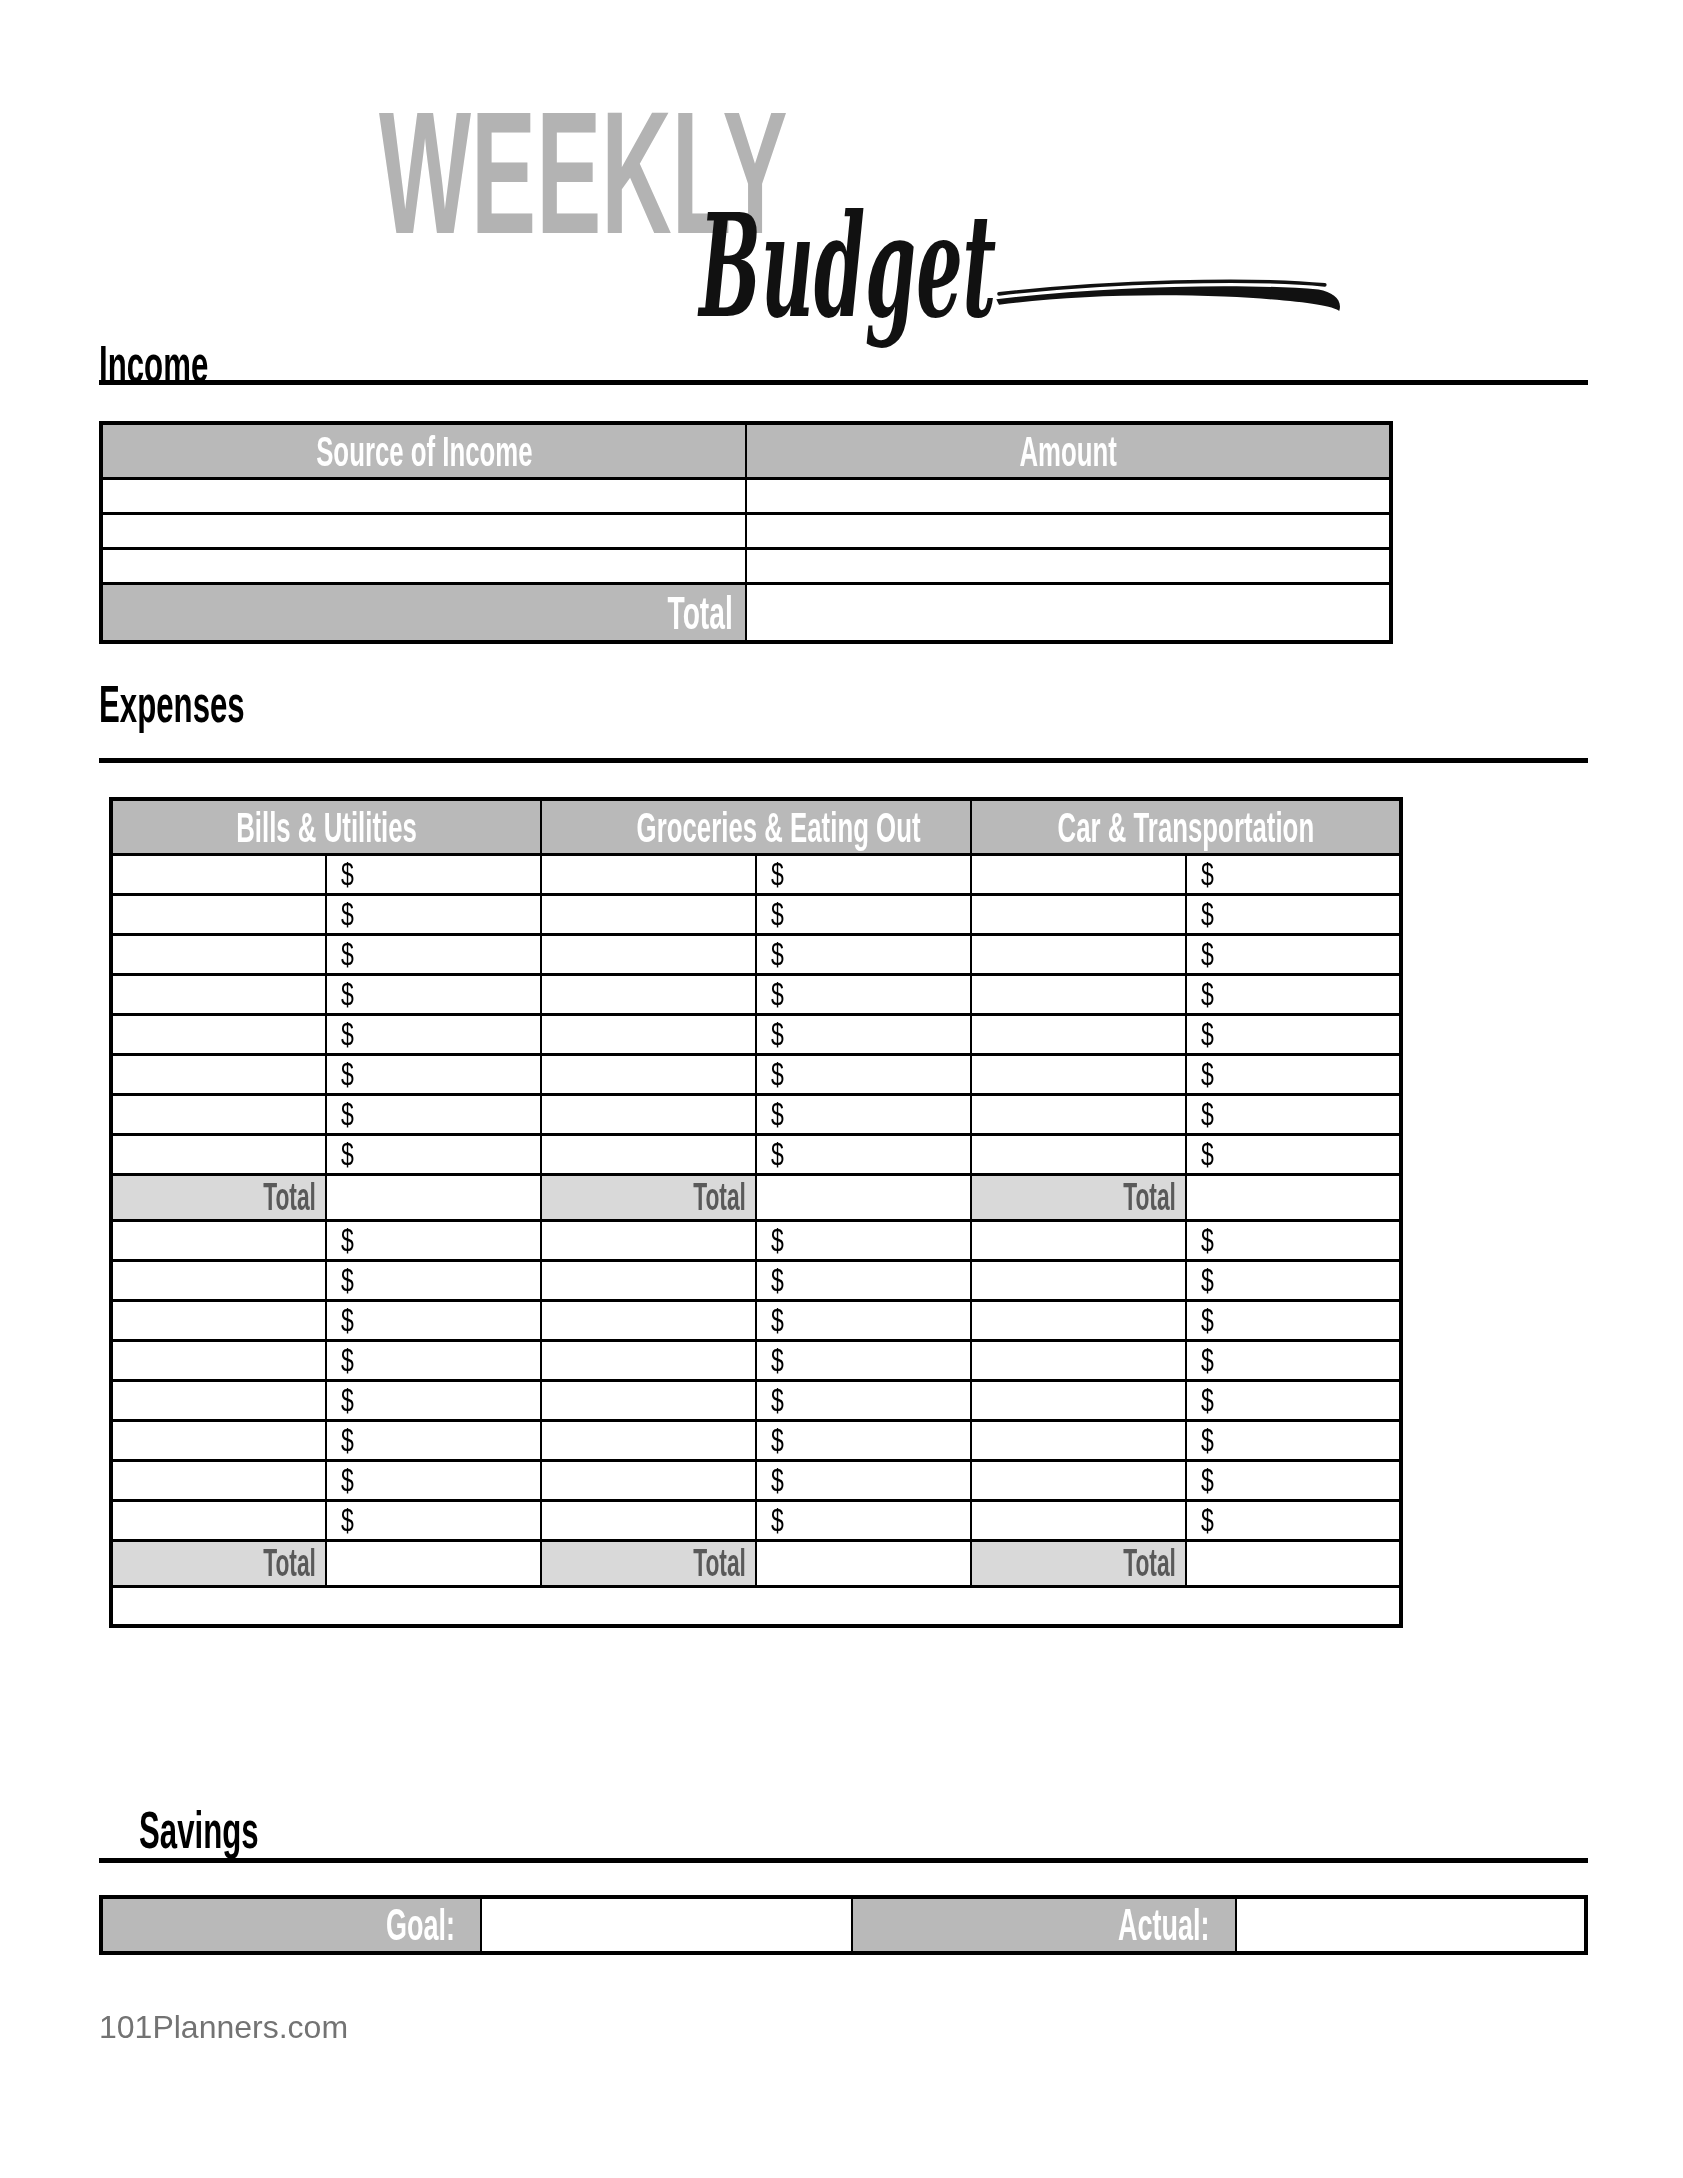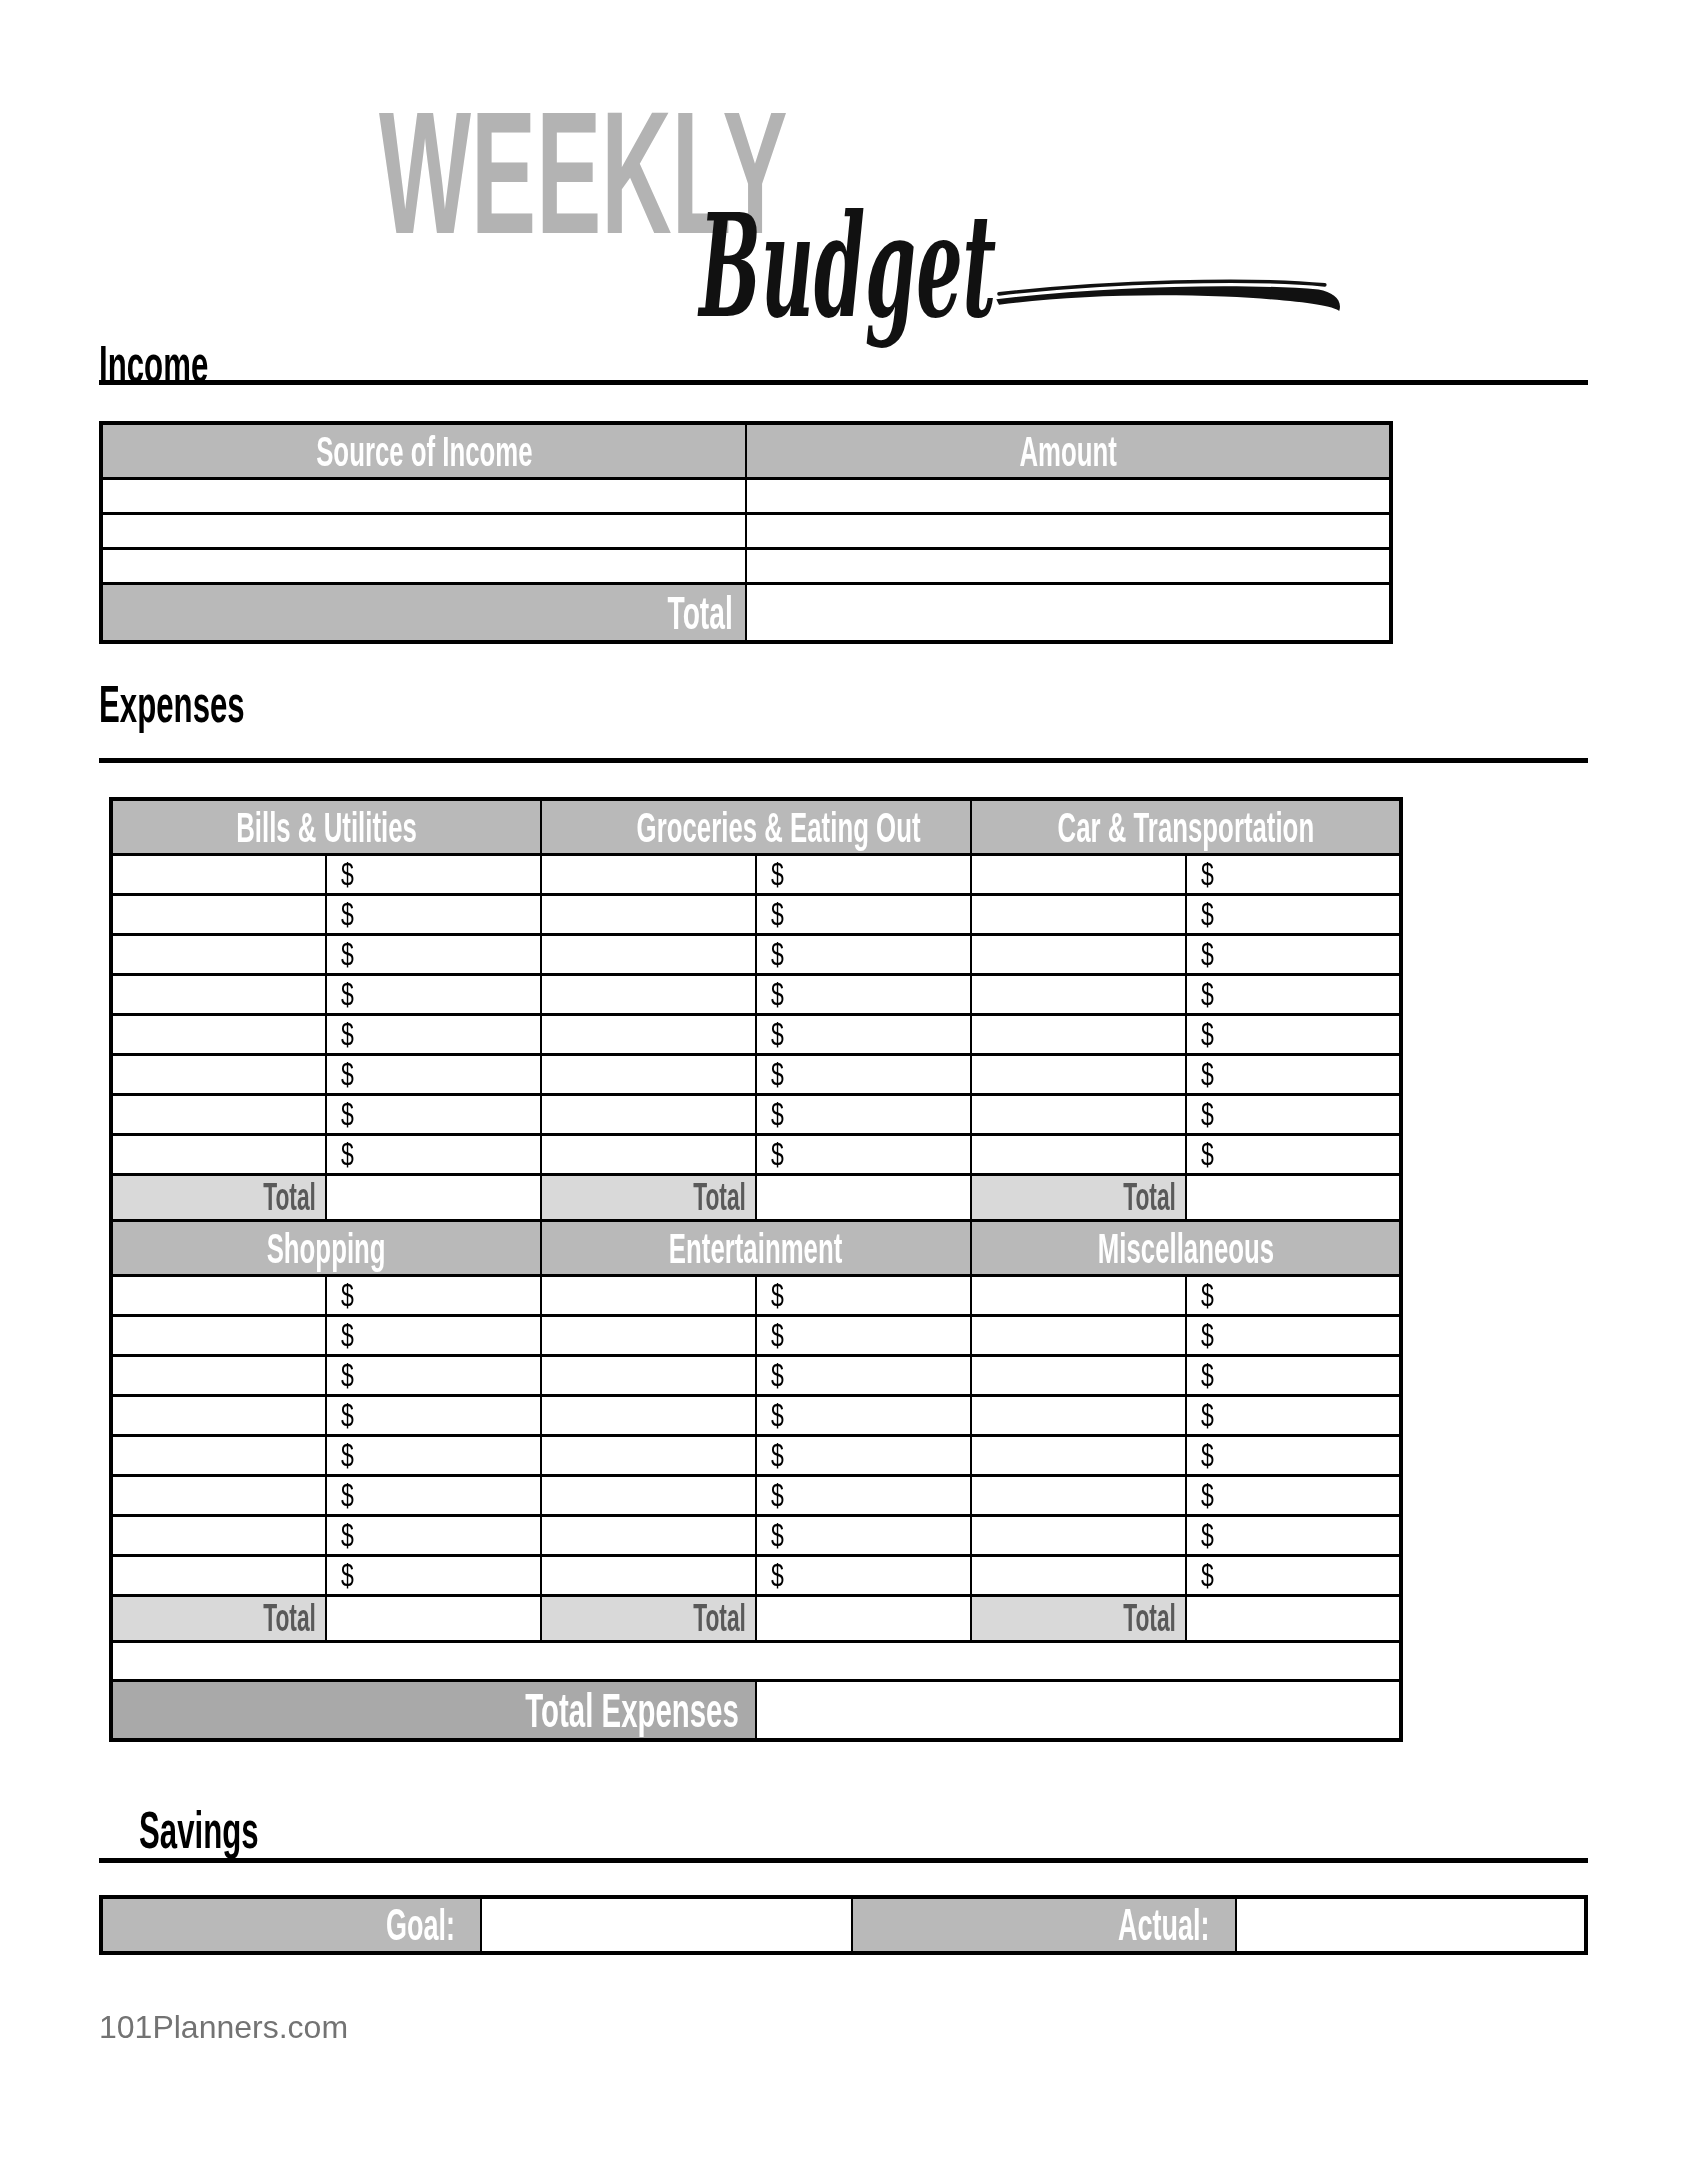--- a/index.html
+++ b/index.html
@@ -221,31 +221,20 @@
       <td class="lbl">
         <span class="cond right subtotal-label">Total</span>
       </td>
       <td></td>
       <td class="lbl">
         <span class="cond right subtotal-label">Total</span>
       </td>
       <td></td>
     </tr>
 
-    <tr class="hdr">
-      <td colspan="2">
-        <span class="cond hdr-label">Shopping</span>
-      </td>
-      <td colspan="2">
-        <span class="cond hdr-label">Entertainment</span>
-      </td>
-      <td colspan="2">
-        <span class="cond hdr-label">Miscellaneous</span>
-      </td>
-    </tr>
   </tbody>
 
   <tbody>
       <tr>
         <td></td>
         <td class="amt"><span class="dollar">$</span></td>
         <td></td>
         <td class="amt"><span class="dollar">$</span></td>
         <td></td>
         <td class="amt"><span class="dollar">$</span></td>
@@ -321,26 +310,20 @@
       <td class="lbl">
         <span class="cond right subtotal-label">Total</span>
       </td>
       <td></td>
     </tr>
 
     <tr class="spacer">
       <td colspan="6"></td>
     </tr>
 
-    <tr class="grand">
-      <td colspan="3" class="lbl">
-        <span class="cond right grand-label">Total Expenses</span>
-      </td>
-      <td colspan="3"></td>
-    </tr>
   </tbody>
 </table>
 
 <div class="section-heading" style="top:1802px;margin-left:40px;">
   <span class="cond left">Savings</span>
 </div>
 <div class="rule" style="top:1858px;"></div>
 
 <table class="savings-table frame">
   <colgroup>

